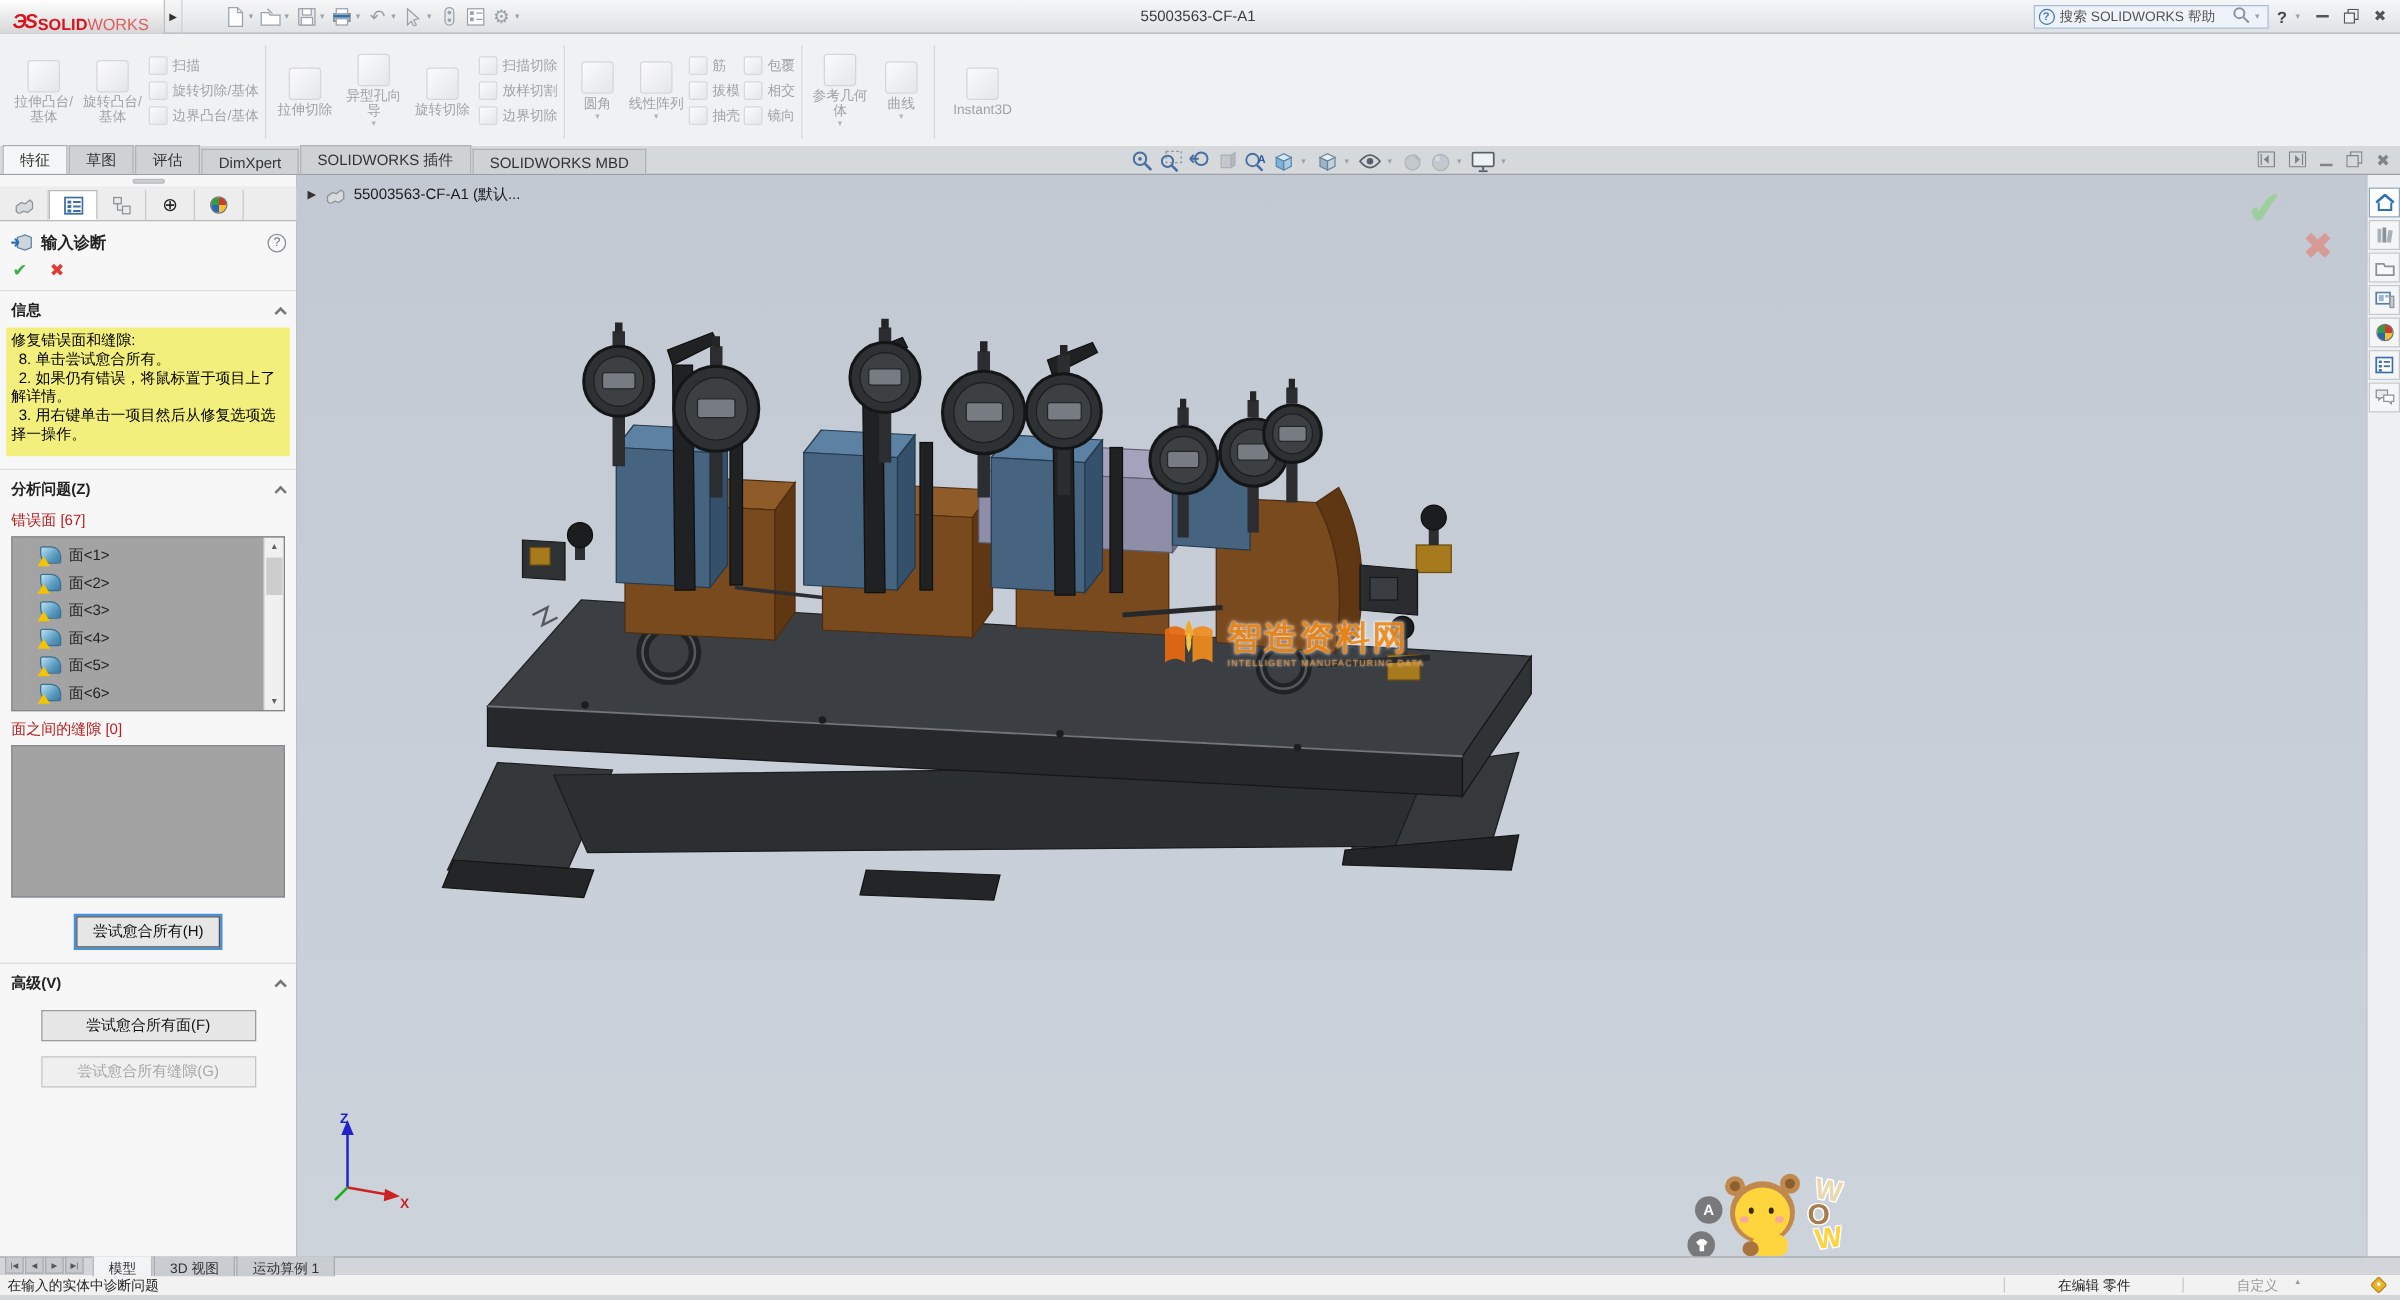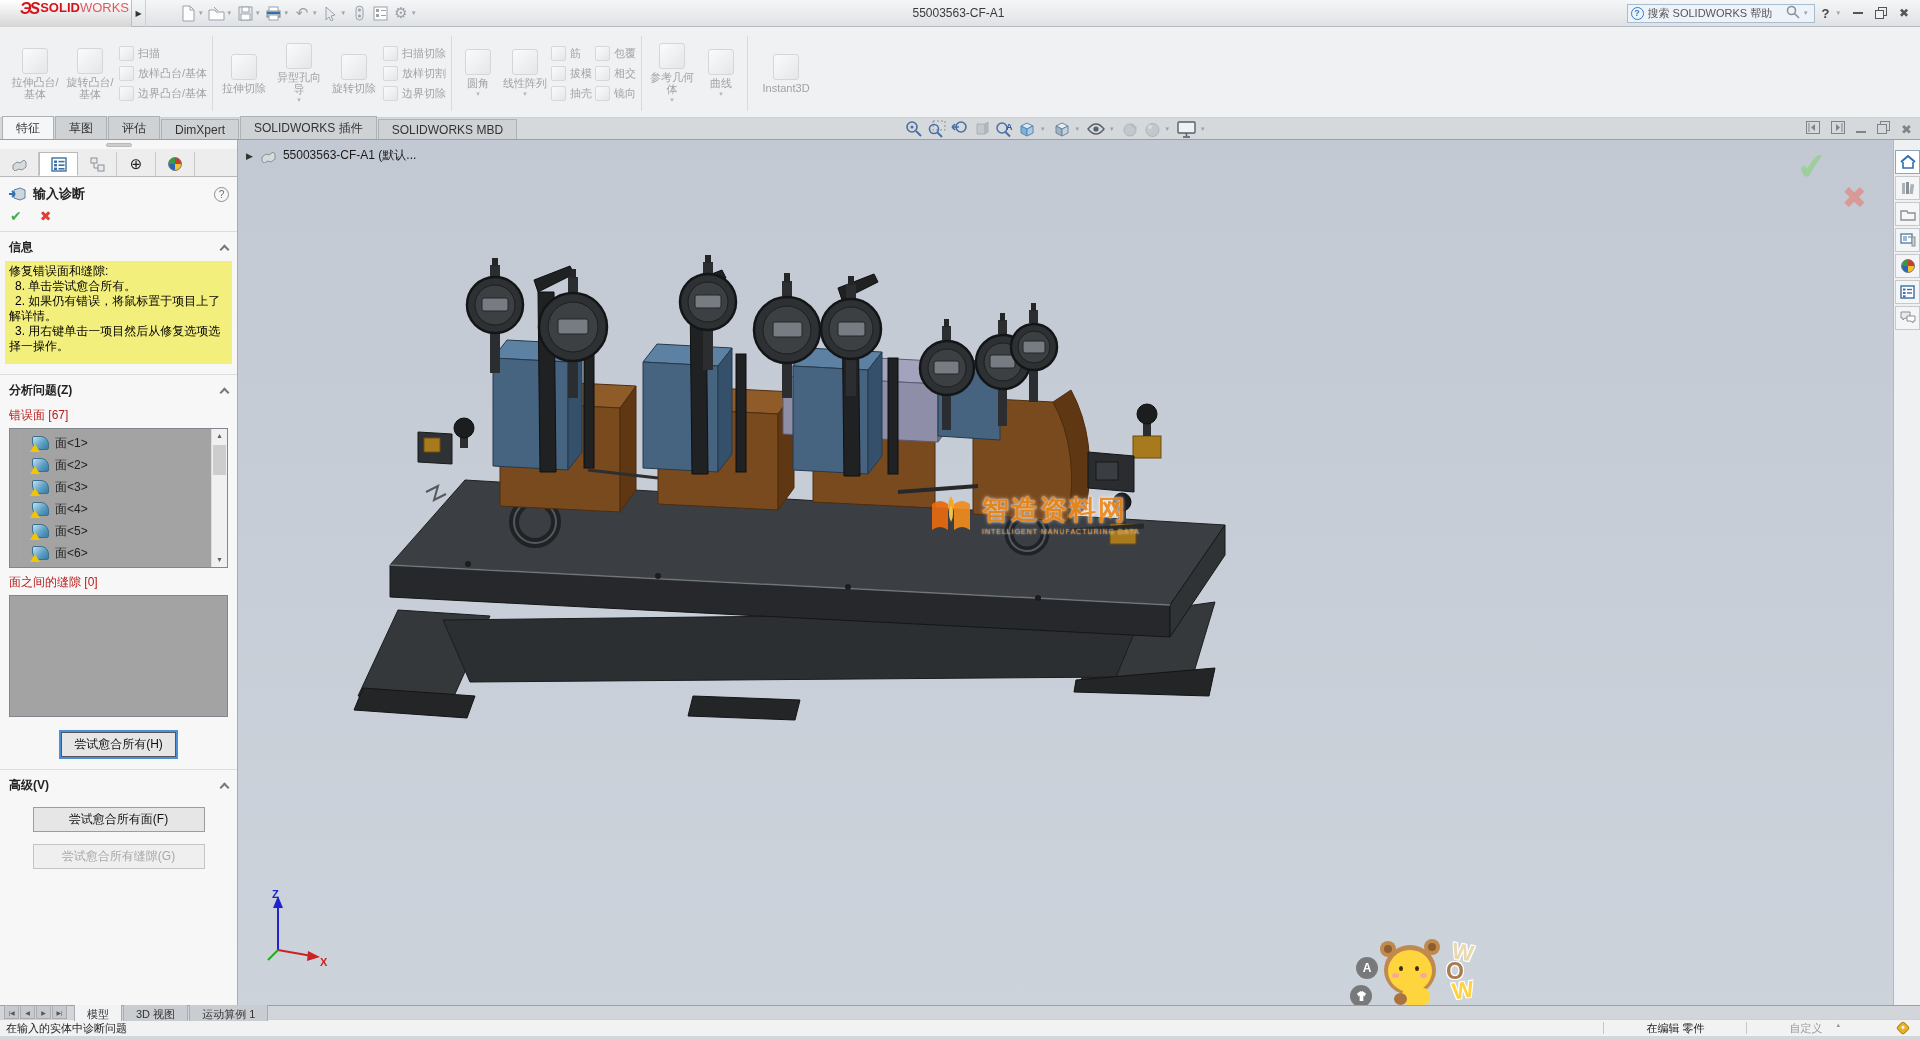--- a/index.html
+++ b/index.html
@@ -4,21 +4,21 @@
 <style>
   * { margin:0; padding:0; box-sizing:border-box; }
   html,body { width:1920px; height:1040px; overflow:hidden;
     font-family:"Liberation Sans","DejaVu Sans",sans-serif; font-size:12px; color:#222;
     background:#d4d7da; }
 
   
   #titlebar { height:27px; background:linear-gradient(#f5f6f7,#dfe2e5);
     border-bottom:1px solid #b6babe; display:flex; align-items:center; position:relative; }
   .logo { height:27px; width:132px; background:linear-gradient(#ffffff,#d6d6d6);
-    display:flex; align-items:flex-start; padding:0 20px; border-right:1px solid #bfbfbf; white-space:nowrap; }
+    display:flex; align-items:flex-end; padding:0 10px; border-right:1px solid #bfbfbf; white-space:nowrap; }
   .logo-mark { color:#d6121b; font-weight:bold; font-style:italic; font-size:16px; letter-spacing:-2px; margin-right:2px; }
   .logo-solid { color:#d6121b; font-weight:bold; font-size:13px; letter-spacing:0; }
   .logo-works { color:#e05a60; font-size:13px; }
   .flyout { width:14px; height:27px; display:flex; align-items:center; justify-content:center;
     border-right:1px solid #cfcfcf; color:#333; font-size:8px; }
   .tb-icons { display:flex; align-items:center; gap:1px; margin-left:32px; z-index:2; }
   .tbi { width:20px; height:20px; display:flex; align-items:center; justify-content:center; color:#97a0a8; }
   .dd { font-size:7px; color:#9aa2aa; margin:0 3px 0 0; }
   .tb-title { position:absolute; left:0; right:3px; text-align:center; color:#3a3a3a; font-size:12px; pointer-events:none; }
   .tb-right { margin-left:auto; display:flex; align-items:center; gap:7px; padding-right:8px; z-index:2; }
@@ -34,21 +34,21 @@
   
   #ribbon { height:91px; background:#f0f1f2; border-bottom:1px solid #cdd0d3;
     display:flex; align-items:stretch; padding:5px 2px 2px 4px; }
   .rgroup { display:flex; align-items:center; gap:3px; padding:0 5px; }
   .rdiv { width:1px; background:#d8dadc; margin:4px 0; }
   .ritem-l { width:52px; display:flex; flex-direction:column; align-items:center; gap:2px;
     color:#a0a3a6; text-align:center; font-size:11px; line-height:12px; }
   .ric { width:26px; height:26px; background:linear-gradient(135deg,#fbfbfc,#e4e6e8);
     border:1px solid #d4d6d8; border-radius:3px; flex:none; }
   .sstack { display:flex; flex-direction:column; justify-content:center; gap:2px; }
-  .ritem-s { display:flex; align-items:center; gap:4px; color:#a0a3a6; font-size:11px; height:18px; white-space:nowrap; }
+  .ritem-s { display:flex; gap:4px; color:#a0a3a6; font-size:11px; height:18px; white-space:nowrap; }
   .ric-s { width:15px; height:15px; background:linear-gradient(135deg,#fbfbfc,#e4e6e8);
     border:1px solid #d6d8da; border-radius:2px; flex:none; }
   .rdd { font-size:7px; color:#b4b7ba; height:7px; line-height:5px; }
 
   
   #cmdtabs { height:22px; background:#d6d9dc; border-bottom:1px solid #9aa0a5;
     display:flex; align-items:flex-end; position:relative; padding-left:2px; }
   .ctab { padding:3px 13px 2px; font-size:12px; color:#333; background:#cfd2d5;
     border:1px solid #aeb2b6; border-bottom:none; margin-right:1px; white-space:nowrap; }
   .ctab.active { background:#f5f6f7; }
@@ -268,21 +268,21 @@
       <span class="ric"></span>
       <span>旋转凸台/基体</span>
     </div>
     <div class="sstack">
       <div class="ritem-s">
           <span class="ric-s"></span>
           <span>扫描</span>
         </div>
       <div class="ritem-s">
           <span class="ric-s"></span>
-          <span>放样凸台/基体</span>
+          <span>旋转切除/基体</span>
         </div>
       <div class="ritem-s">
           <span class="ric-s"></span>
           <span>边界凸台/基体</span>
         </div>
     </div>
   </div>
   <div class="rdiv"></div>
   <div class="rgroup">
     <div class="ritem-l">

